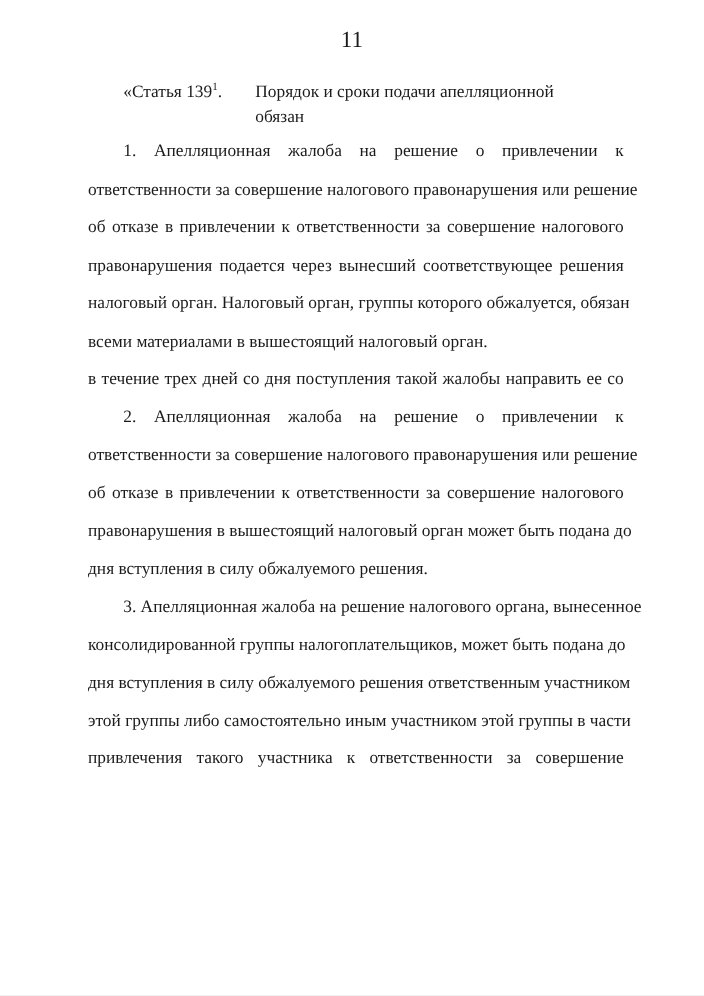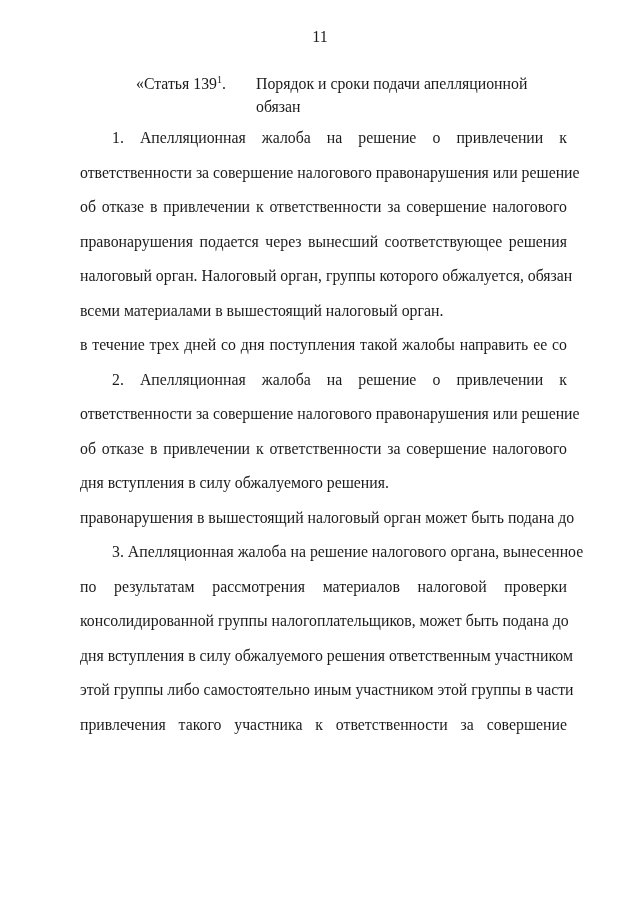--- a/index.html
+++ b/index.html
@@ -15,32 +15,31 @@
     background: #ffffff;
     color: #1b1b1b;
     font-family: "Liberation Serif", "DejaVu Serif", serif;
     overflow: hidden;
   }
   .page-number {
     padding-top: 27px;
     height: 19px;
     line-height: 19px;
     text-align: center;
-    font-size: 16px;
+    font-size: 21px;
   }
   .heading {
     display: flex;
     margin: 26px 73px 0 112px;
     font-size: 15.8px;
   }
   .article-label {
     flex: 0 0 120px;
     line-height: 23px;
     white-space: nowrap;
-    margin-left: 24px;
   }
   .article-label sup {
     font-size: 10px;
     line-height: 0;
   }
   .article-title {
     font-weight: normal;
   }
   .title-line {
     line-height: 23px;
@@ -83,22 +82,21 @@
       <div class="line first">1. Апелляционная жалоба на решение о привлечении к</div>
       <div class="line">ответственности за совершение налогового правонарушения или решение</div>
       <div class="line">об отказе в привлечении к ответственности за совершение налогового</div>
       <div class="line">правонарушения подается через вынесший соответствующее решения</div>
       <div class="line">налоговый орган. Налоговый орган, группы которого обжалуется, обязан</div>
       <div class="line last">всеми материалами в вышестоящий налоговый орган.</div>
       <div class="line">в течение трех дней со дня поступления такой жалобы направить ее со</div>
       <div class="line first">2. Апелляционная жалоба на решение о привлечении к</div>
       <div class="line">ответственности за совершение налогового правонарушения или решение</div>
       <div class="line">об отказе в привлечении к ответственности за совершение налогового</div>
+      <div class="line">правонарушения в вышестоящий налоговый орган может быть подана до</div>
       <div class="line last">дня вступления в силу обжалуемого решения.</div>
-      <div class="line">правонарушения в вышестоящий налоговый орган может быть подана до</div>
       <div class="line first">3. Апелляционная жалоба на решение налогового органа, вынесенное</div>
-      <div class="line">по результатам рассмотрения материалов налоговой проверки</div>
       <div class="line">консолидированной группы налогоплательщиков, может быть подана до</div>
       <div class="line">дня вступления в силу обжалуемого решения ответственным участником</div>
       <div class="line">этой группы либо самостоятельно иным участником этой группы в части</div>
       <div class="line">привлечения такого участника к ответственности за совершение</div>
     </div>
 </div>
 
 </body></html>

